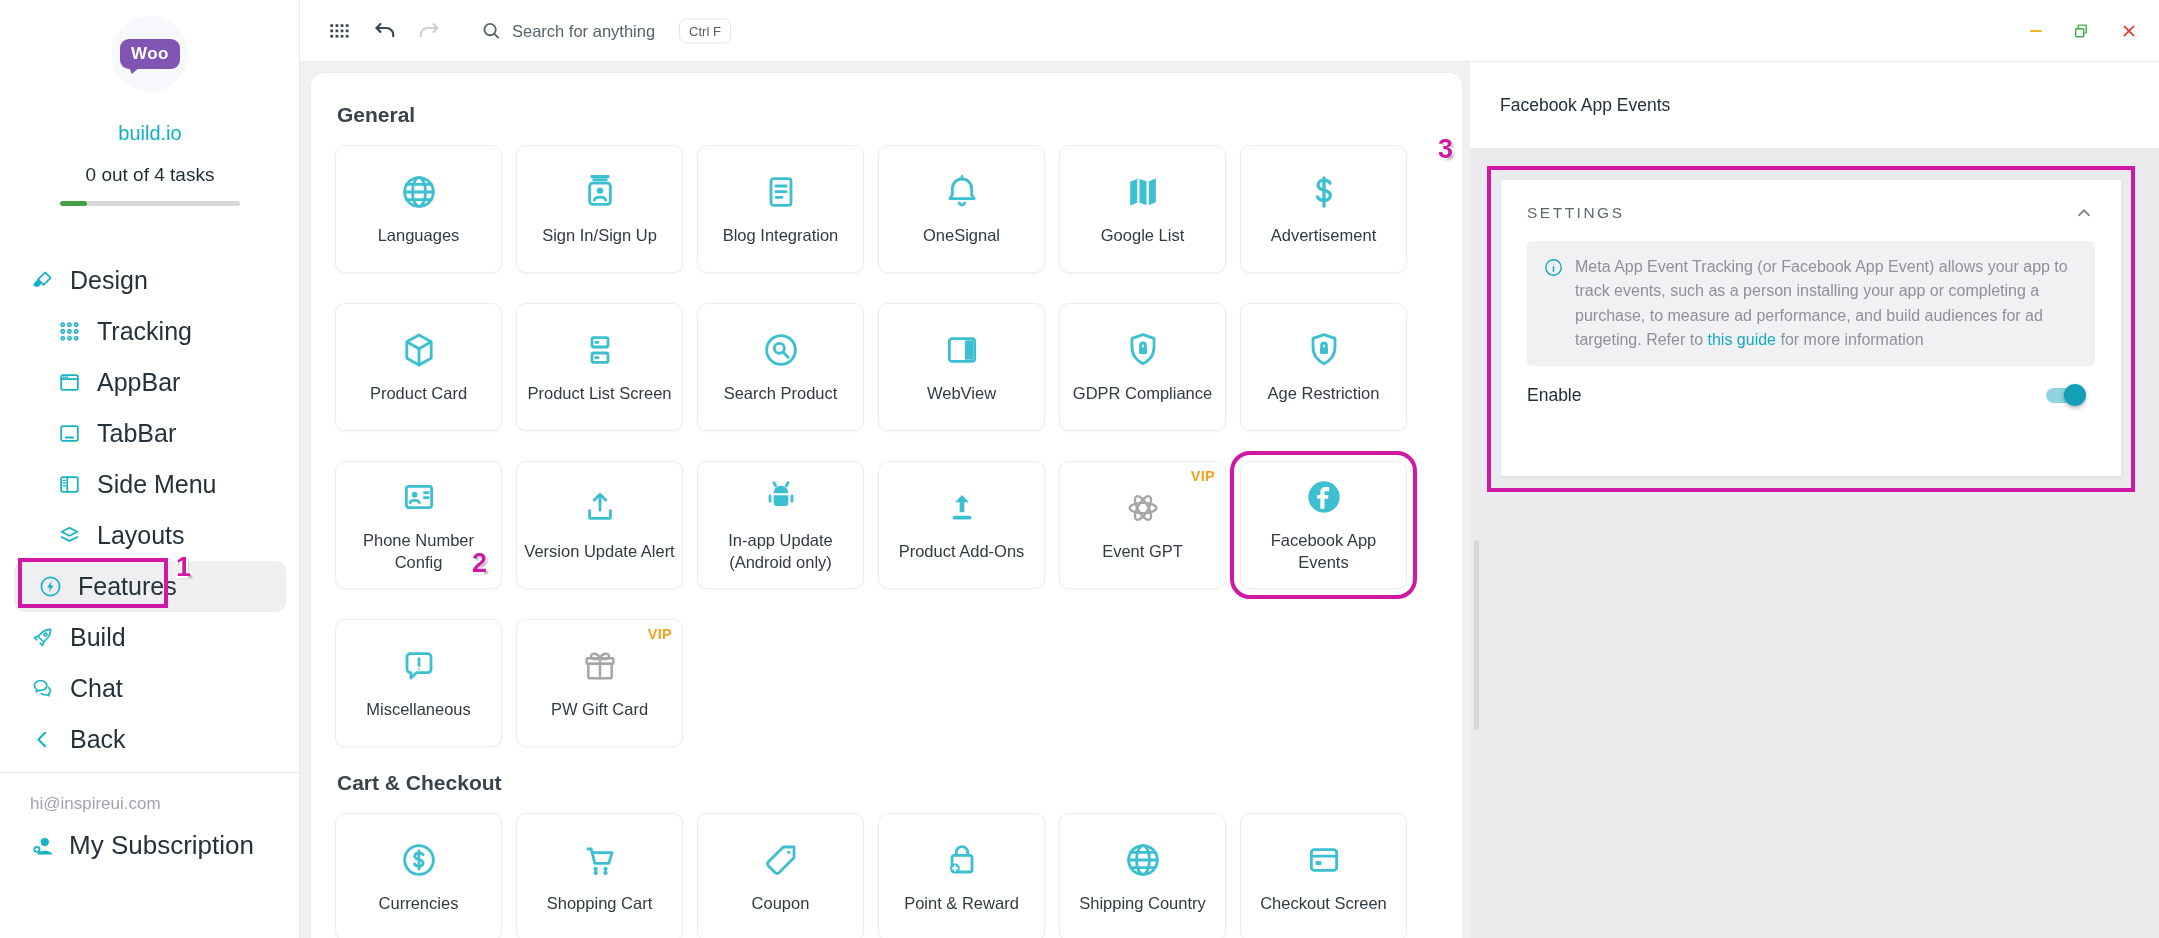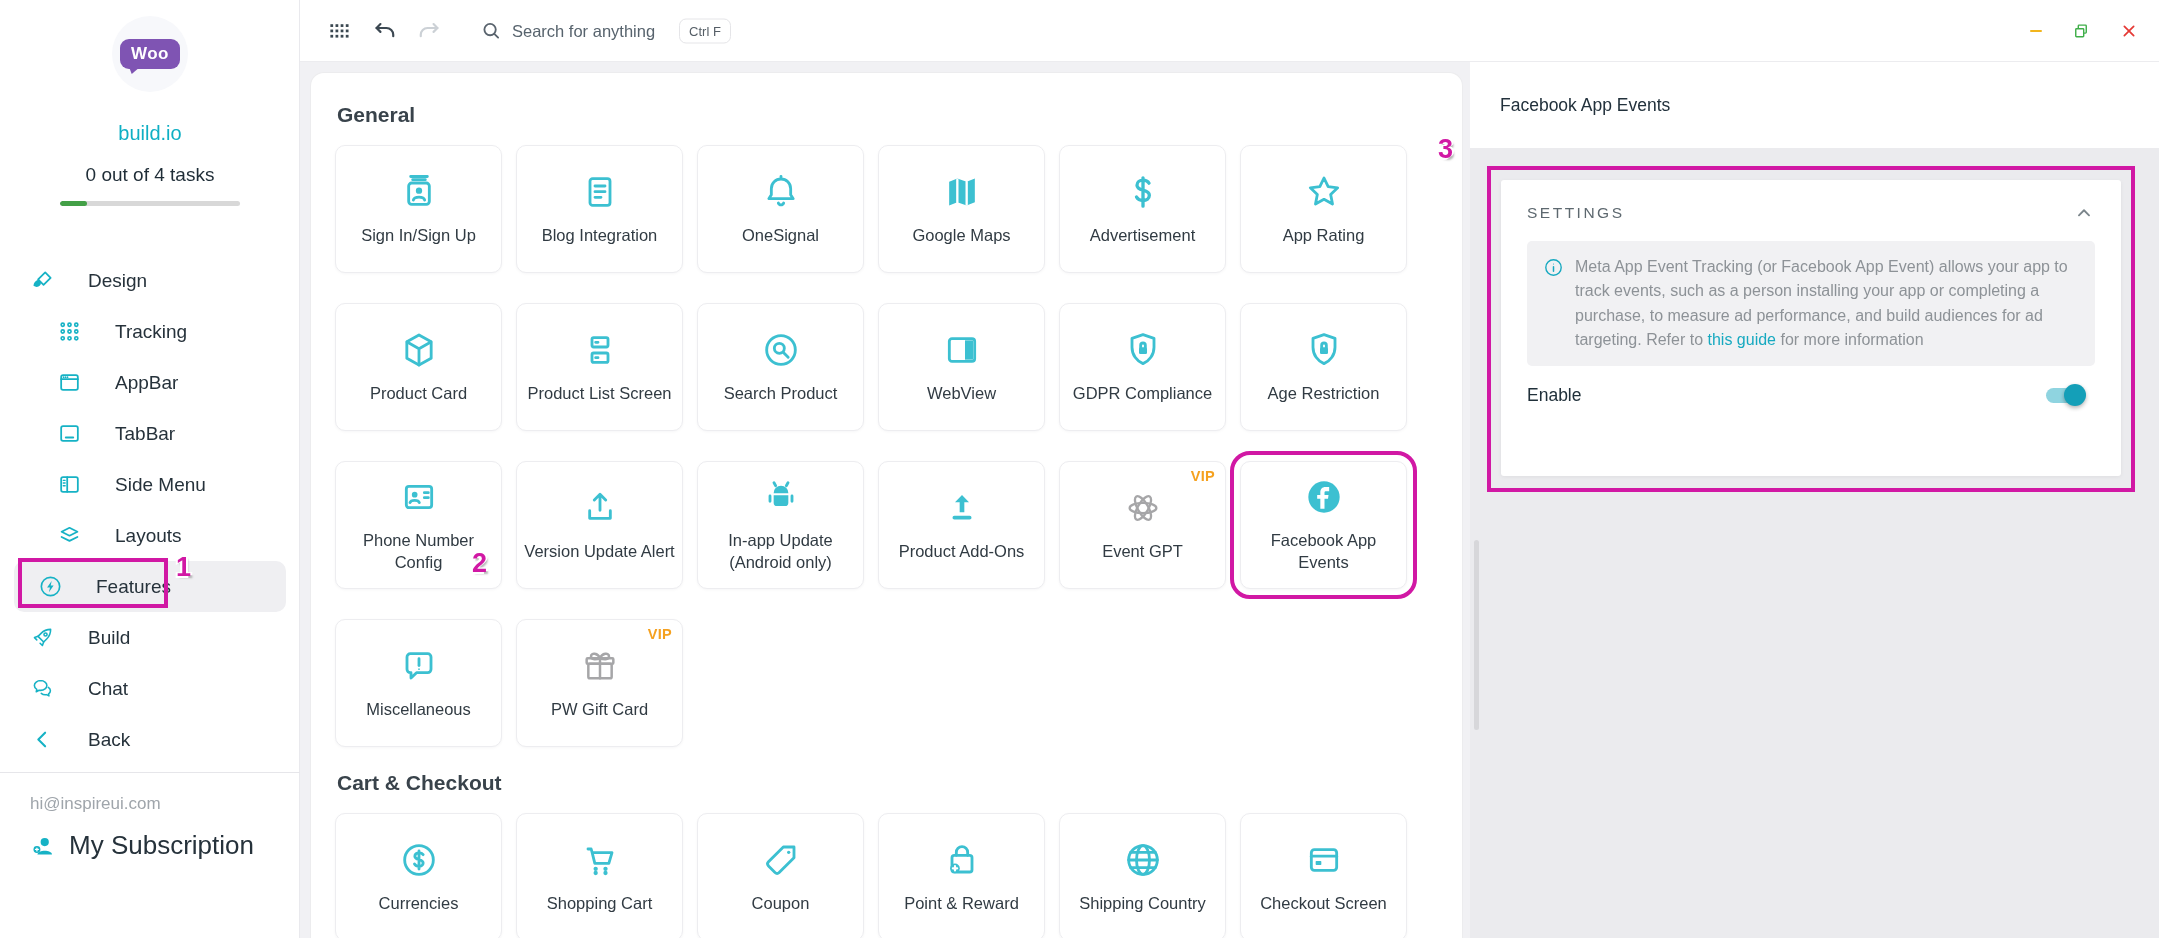--- a/index.html
+++ b/index.html
@@ -19,21 +19,21 @@
                       height:7px; background:#7f54b3; clip-path:polygon(0 0,100% 0,25% 100%); }
   .store-name { position:absolute; top:122px; width:300px; text-align:center;
                 color:#0eafc4; font-size:20px; }
   .tasks-text { position:absolute; top:164px; width:300px; text-align:center;
                 color:#1f2d37; font-size:19px; }
   .progress-track { position:absolute; left:60px; top:201px; width:180px; height:5px;
                     background:#d8d8d8; border-radius:3px; overflow:hidden; }
   .progress-fill { height:100%; background:#43a047; border-radius:3px; }
   .nav { position:absolute; left:0; top:255px; width:300px; }
   .nav-item { height:51px; display:flex; align-items:center; padding-left:30px;
-              gap:33px; color:#26323b; font-size:19px; cursor:pointer; position:relative; }
+              gap:15px; color:#26323b; font-size:25px; cursor:pointer; position:relative; }
   .nav-item.indent { padding-left:57px; }
   .nav-item.active { background:#efeff2; border-radius:10px; margin:0 14px;
                      padding-left:24px; }
   .nav-icon { width:25px; height:25px; color:#16b2c5; display:inline-flex; flex:none; }
   .nav-icon svg { width:25px; height:25px; }
   .anno-box { position:absolute; left:4px; top:-3px; width:150px; height:50px;
               border:4px solid #d118a4; pointer-events:none; }
   .sidebar-divider { position:absolute; left:0; top:772px; width:300px; height:1px;
                      background:#e6e6ea; }
   .email { position:absolute; left:30px; top:794px; font-size:17px; color:#9fa5ab; }
@@ -316,20 +316,30 @@
     </span>
 </div>
 
 <div class="main">
   <div class="content-card">
       <div class="section-title">General</div>
       <div class="grid">
         <div class="fcard">
           <span class="fcard-icon">
             <svg viewBox="0 0 24 24" fill="none" stroke="currentColor" stroke-width="1.7" stroke-linecap="round" stroke-linejoin="round">
+              <circle cx="12" cy="12" r="8.6"></circle>
+              <ellipse cx="12" cy="12" rx="3.9" ry="8.6"></ellipse>
+              <path d="M3.4 12h17.2M4.6 7.4h14.8M4.6 16.6h14.8"></path>
+            </svg>
+          </span>
+          <span class="fcard-label">Languages</span>
+        </div>
+        <div class="fcard">
+          <span class="fcard-icon">
+            <svg viewBox="0 0 24 24" fill="none" stroke="currentColor" stroke-width="1.7" stroke-linecap="round" stroke-linejoin="round">
               <path d="M8.2 4.6h7.6M7 2.7h10"></path>
               <rect x="5.8" y="6.6" width="12.4" height="12.8" rx="1.8"></rect>
               <circle cx="12" cy="11.2" r="1.9" fill="currentColor" stroke="none"></circle>
               <path d="M8.6 16.9c.6-2.4 6.2-2.4 6.8 0"></path>
             </svg>
           </span>
           <span class="fcard-label">Sign In/Sign Up</span>
         </div>
         <div class="fcard">
           <span class="fcard-icon">
@@ -349,37 +359,29 @@
           </span>
           <span class="fcard-label">OneSignal</span>
         </div>
         <div class="fcard">
           <span class="fcard-icon">
             <svg viewBox="0 0 24 24" fill="none" stroke="currentColor" stroke-width="1.7" stroke-linecap="round" stroke-linejoin="round">
               <path d="M9.2 3.9 4.3 5.8v14.3l4.9-1.9 5.6 1.9 4.9-1.9V3.9l-4.9 1.9-5.6-1.9z" fill="currentColor" stroke="none"></path>
               <path d="M9.2 4.6v13.6M14.8 6v13.6" stroke="#fff" stroke-width="1.4"></path>
             </svg>
           </span>
-          <span class="fcard-label">Google Maps</span>
+          <span class="fcard-label">Google List</span>
         </div>
         <div class="fcard">
           <span class="fcard-icon">
             <svg viewBox="0 0 24 24" fill="none" stroke="currentColor" stroke-width="2" stroke-linecap="round" stroke-linejoin="round">
               <path d="M12 3.5v17M15.6 6.7c-.7-1.1-2-1.8-3.6-1.8-2 0-3.6 1.1-3.6 3 0 4 7.4 2 7.4 6.1 0 1.9-1.7 3.1-3.8 3.1-1.8 0-3.2-.8-3.9-2.1"></path>
             </svg>
           </span>
           <span class="fcard-label">Advertisement</span>
-        </div>
-        <div class="fcard">
-          <span class="fcard-icon">
-            <svg viewBox="0 0 24 24" fill="none" stroke="currentColor" stroke-width="1.7" stroke-linecap="round" stroke-linejoin="round">
-              <path d="m12 3.6 2.5 5.2 5.7.7-4.2 4 1.1 5.7-5.1-2.8-5.1 2.8 1.1-5.7-4.2-4 5.7-.7L12 3.6z"></path>
-            </svg>
-          </span>
-          <span class="fcard-label">App Rating</span>
         </div>
         <div class="fcard">
           <span class="fcard-icon">
             <svg viewBox="0 0 24 24" fill="none" stroke="currentColor" stroke-width="1.7" stroke-linecap="round" stroke-linejoin="round">
               <path d="m12 3 7.3 4.1v9.8L12 21l-7.3-4.1V7.1L12 3z"></path>
               <path d="m4.9 7.2 7.1 4 7.1-4M12 11.3V21"></path>
             </svg>
           </span>
           <span class="fcard-label">Product Card</span>
         </div>

